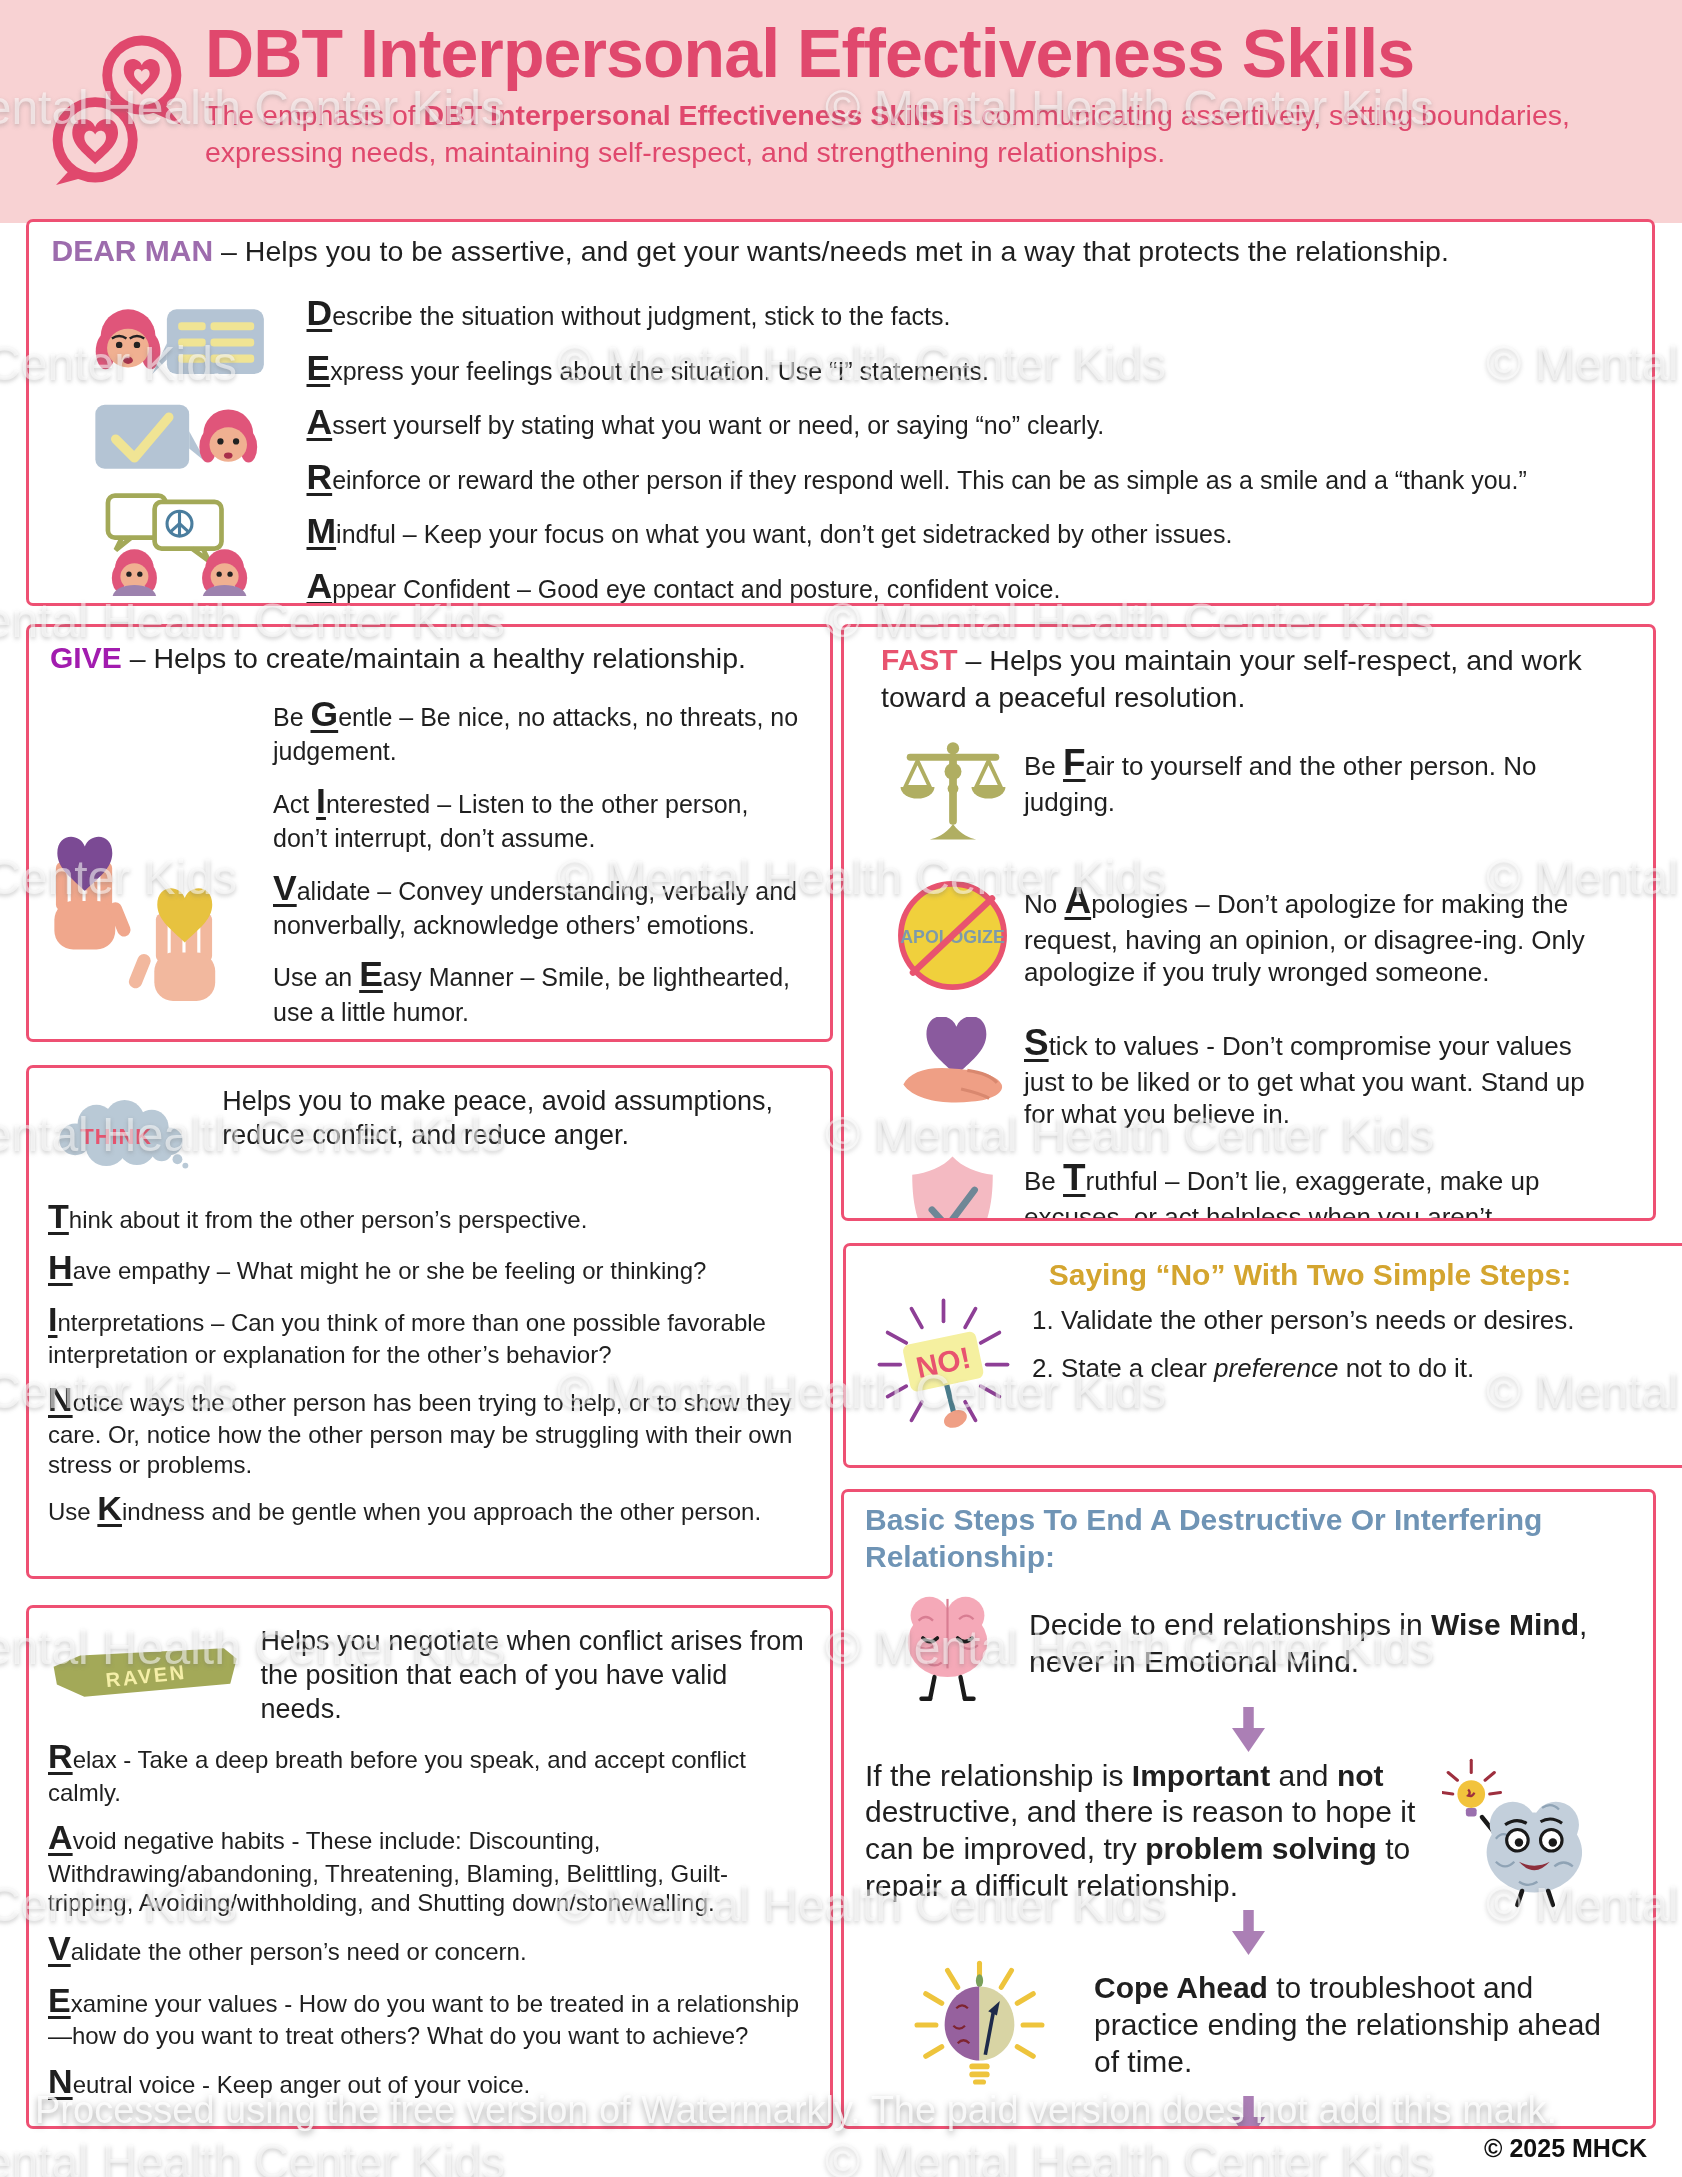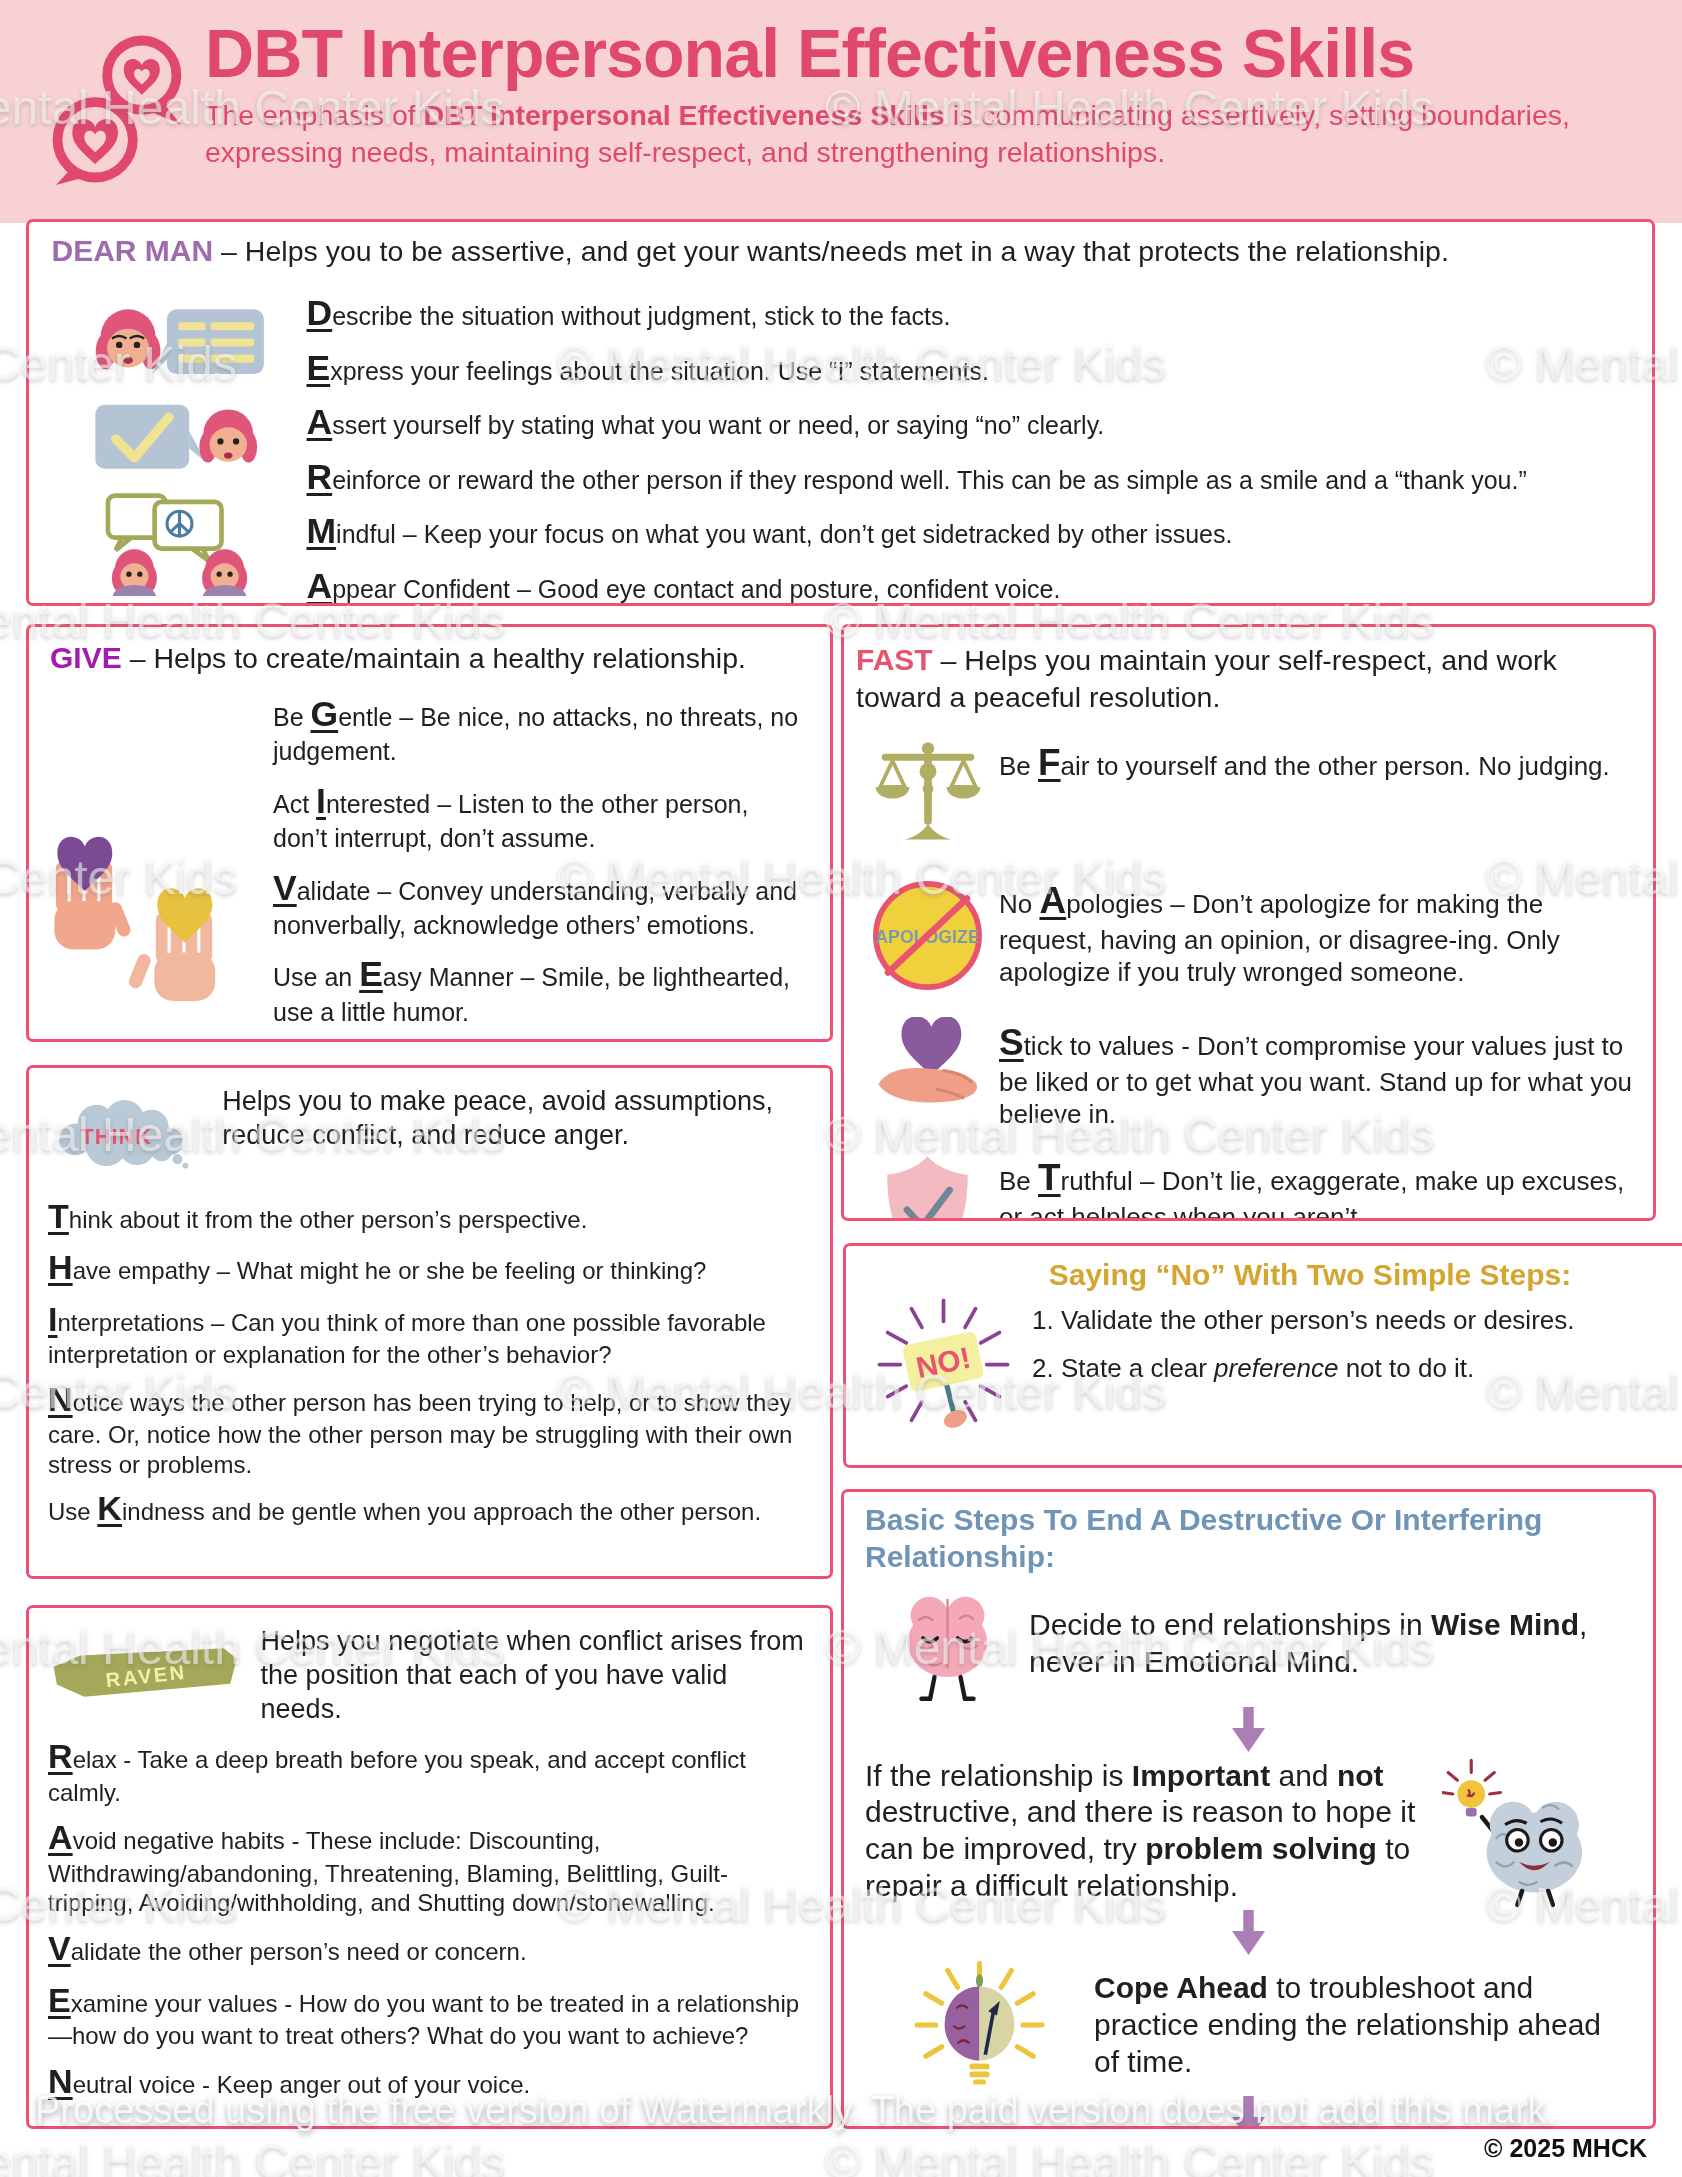--- a/index.html
+++ b/index.html
@@ -40,21 +40,21 @@
   .think-intro { font-size:27px; line-height:1.26; margin-left:21px; padding-top:5.2px; }
   .think-items { margin-top:7px; }
   .think-items .item { font-size:24px; margin-bottom:9.5px; }
 
   #raven { left:26px; top:1605px; width:807px; height:524px; padding:12px 19px; }
   .raven-head { display:flex; align-items:flex-start; }
   .raven-intro { font-size:27px; line-height:1.26; margin-left:19px; padding-top:3.5px; }
   .raven-items { margin-top:10.4px; }
   .raven-items .item { font-size:24px; margin-bottom:10.4px; }
 
-  #fast { left:841px; top:624px; width:815px; height:597px; padding:14px 12px; }
+  #fast { left:841px; top:624px; width:815px; height:597px; padding:14px 37px; }
   .frow { display:flex; align-items:flex-start; margin-top:21px; }
   .ficon { flex:0 0 143px; display:flex; justify-content:center; }
   .ftext { flex:1; font-size:26px; line-height:1.24; padding-top:3.5px; }
 
   #sayno { left:843px; top:1243px; width:934px; height:225px; padding:12px 9px; }
   .sn-title { text-align:center; color:#d4a52f; font-weight:800; font-size:30px; }
   .sn-body { display:flex; align-items:flex-start; margin-top:3.5px; }
   .sn-icon { flex:0 0 177px; display:flex; justify-content:center; }
   .sn-steps { flex:1; font-size:26px; line-height:1.24; padding-top:8.6px; }
   .sn-step { margin-bottom:15.6px; }

